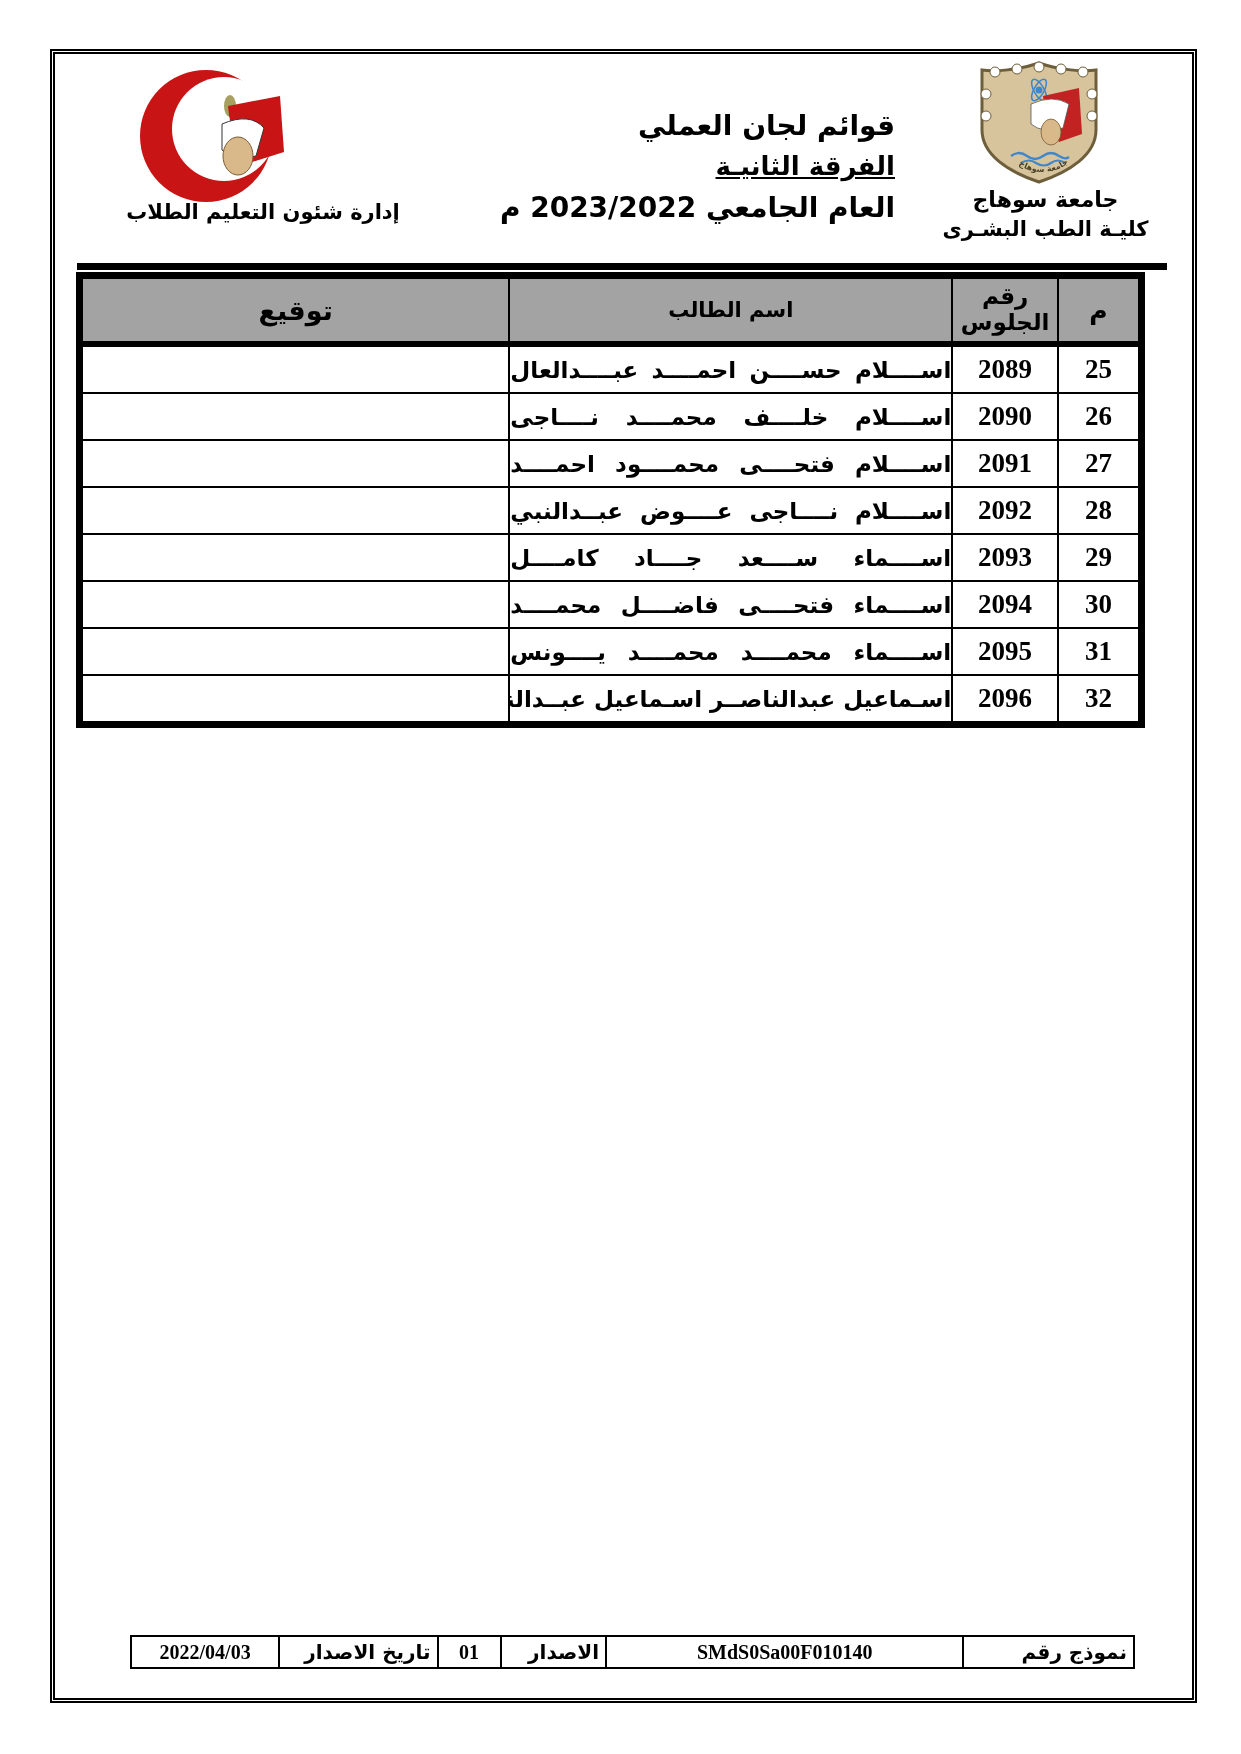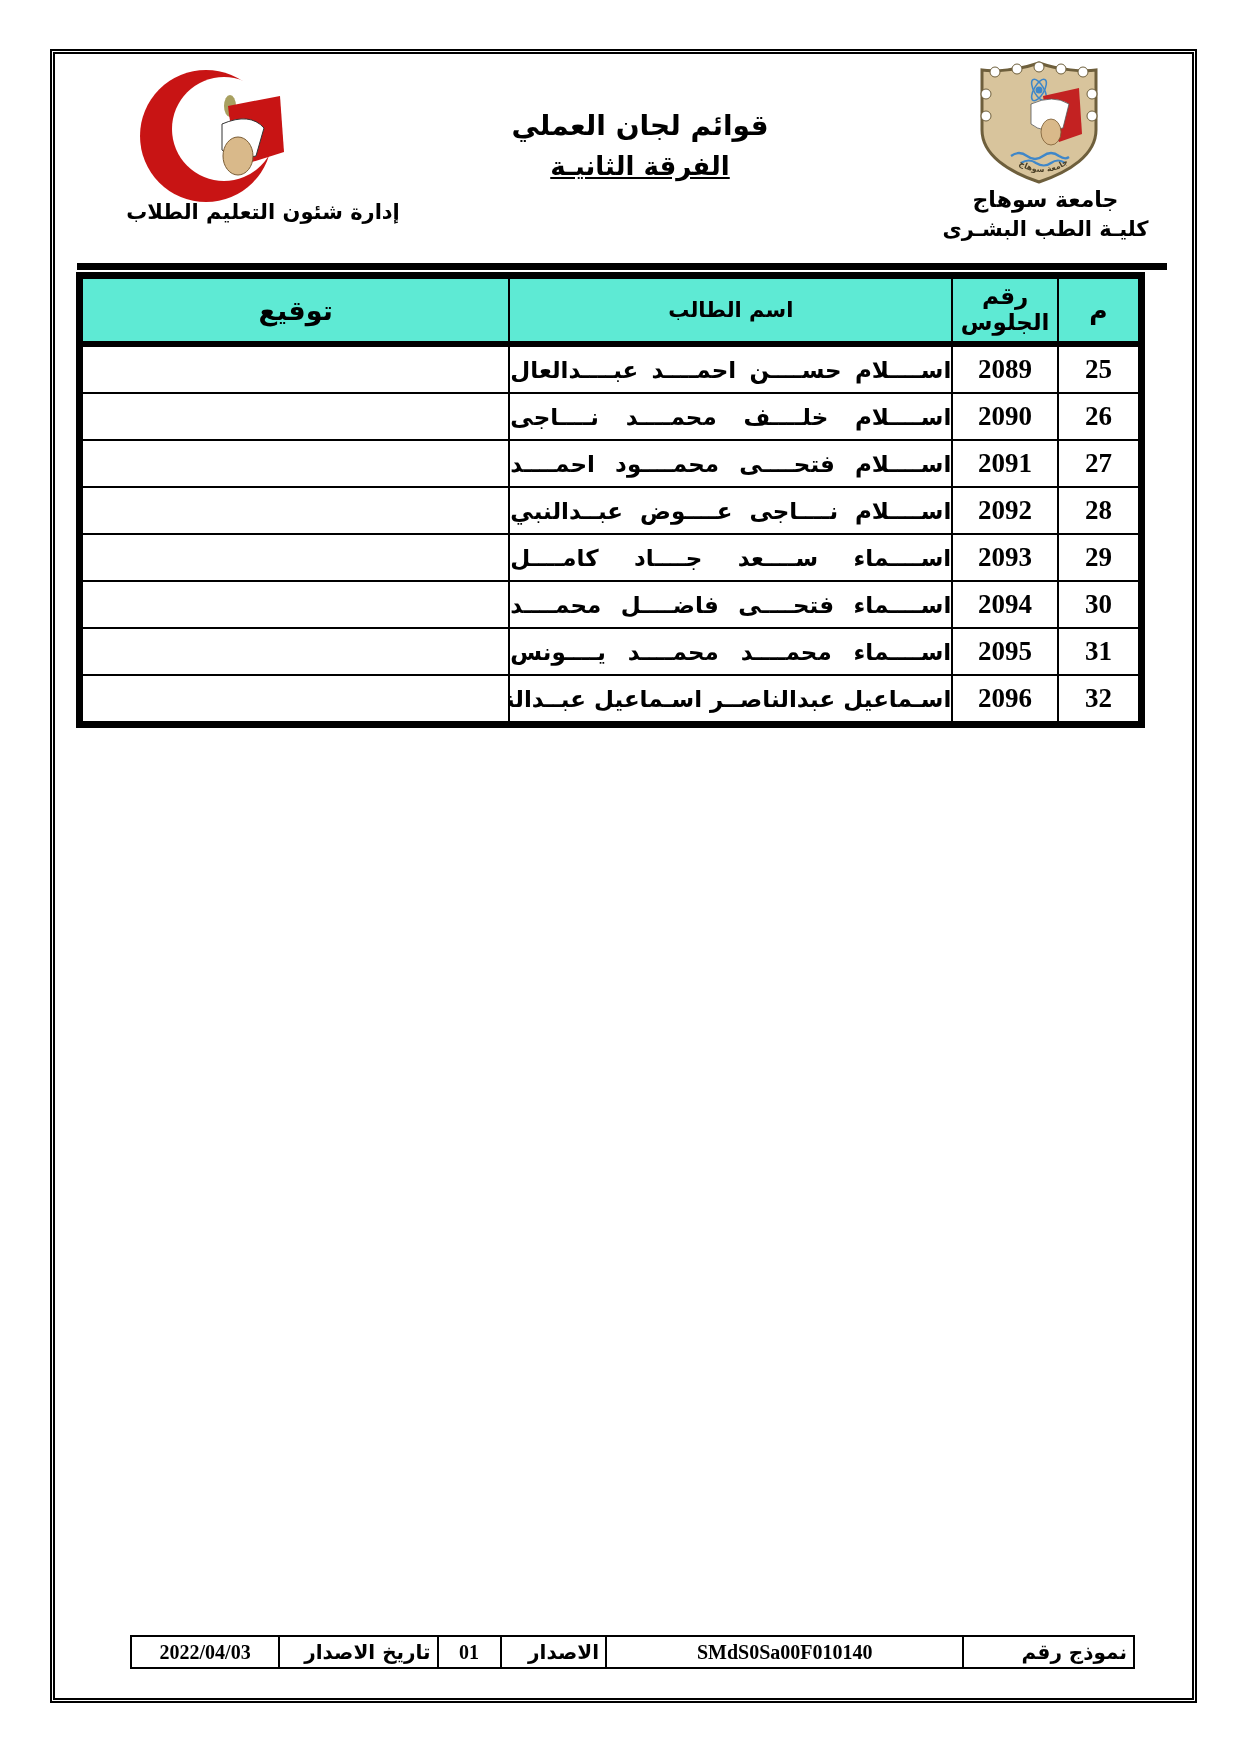--- a/index.html
+++ b/index.html
@@ -11,21 +11,21 @@
     position:absolute; left:50px; top:49px; width:1147px; height:1654px;
     border:5px double #000; box-sizing:border-box;
   }
   
   .left-logo { position:absolute; left:55px; top:12px; width:212px; height:142px; }
   .dept-text {
     position:absolute; left:48px; top:146px; width:320px; text-align:center;
     font-size:21px; font-weight:bold; direction:rtl;
   }
   .title-block {
-    position:absolute; left:330px; top:52px; width:510px; text-align:center;
+    position:absolute; left:330px; top:52px; width:510px; 
     font-weight:bold; direction:rtl;
   }
   .title-l1 { font-size:28px; line-height:40px; }
   .title-l2 { font-size:26px; line-height:40px;text-decoration:underline; }
   .title-l3 { font-size:28px; line-height:44px; }
   .right-logo { position:absolute; left:918px; top:6px; width:132px; height:126px; }
   .right-org {
     position:absolute; left:868px; top:131px; width:245px; text-align:center;
     font-weight:bold; direction:rtl; line-height:1.35;
   }
@@ -34,21 +34,21 @@
   .top-rule { position:absolute; left:22px; top:209px; width:1090px; height:7px; background:#000; }
 
   
   table.main {
     position:absolute; left:21px; top:218px; width:1069px;
     border-collapse:collapse; table-layout:fixed; direction:rtl;
     border:7px solid #000;
   }
   table.main th, table.main td { border:2px solid #000; padding:0; }
   table.main thead th {
-    background:#5eead4; height:62px; border-bottom:6px solid #000;
+    background:#a3a3a3; height:62px; border-bottom:6px solid #000;
     font-weight:bold; vertical-align:middle; text-align:center;
   }
   th.h-idx  { font-size:25px; }
   th.h-seat { font-size:23px; line-height:1.12; }
   th.h-name { font-size:21px; }
   th.h-sig  { font-size:27px; }
   table.main td { height:45px; vertical-align:middle; }
   td.c-num {
     font-family:"Liberation Serif", "DejaVu Serif", serif;
     font-size:27px; font-weight:bold; text-align:center;
@@ -98,20 +98,21 @@
       <text font-size="20" font-weight="bold" fill="#ffffff">
         <textPath href="#lp-bot" startOffset="18%">كلية الطب</textPath>
       </text>
     </svg>
 
     <div class="dept-text">إدارة شئون التعليم الطلاب</div>
 
     <div class="title-block">
       <div class="title-l1">قوائم لجان العملي</div>
       <div class="title-l2">الفرقة الثانيـة</div>
+      <div class="title-l3">العام الجامعي 2023/2022 م</div>
     </div>
 
     <svg class="right-logo" viewBox="0 0 132 126">
       <path d="M66,3 C46,10 21,12 9,10 L9,70 C9,95 36,112 66,122 C96,112 123,95 123,70 L123,10 C111,12 86,10 66,3 Z" fill="#d8c49c" stroke="#6e5f3c" stroke-width="3"></path>
       <g fill="#ffffff" stroke="#6e5f3c" stroke-width="1">
         <circle cx="22" cy="12" r="5"></circle>
           <circle cx="44" cy="9" r="5"></circle>
           <circle cx="66" cy="7" r="5"></circle>
         <circle cx="88" cy="9" r="5"></circle>
           <circle cx="110" cy="12" r="5"></circle>

